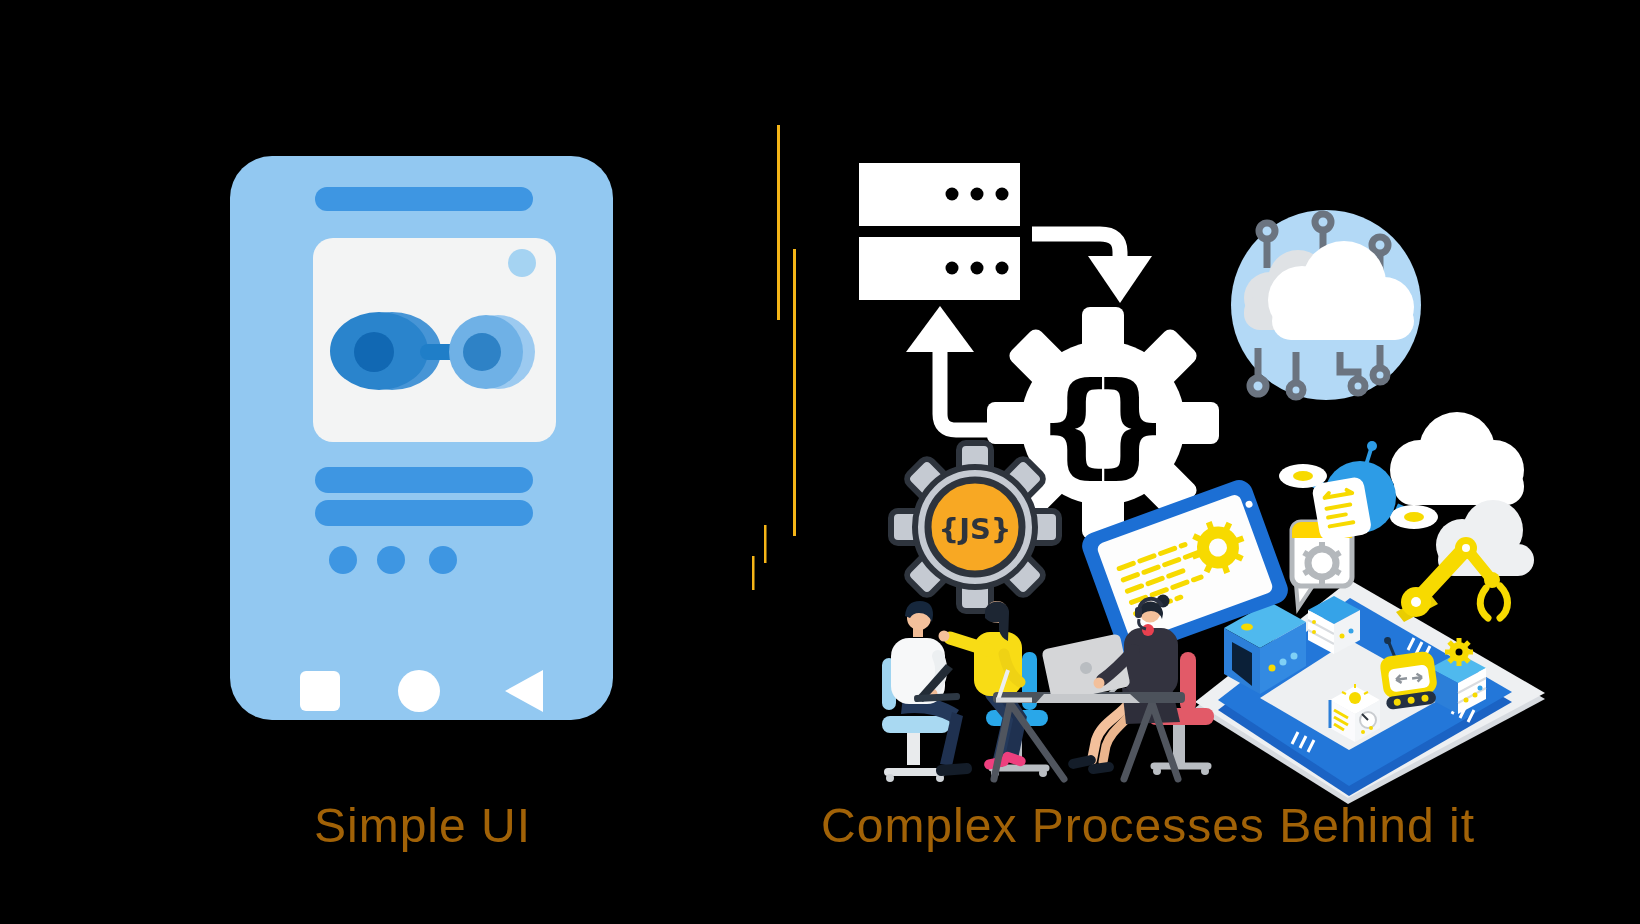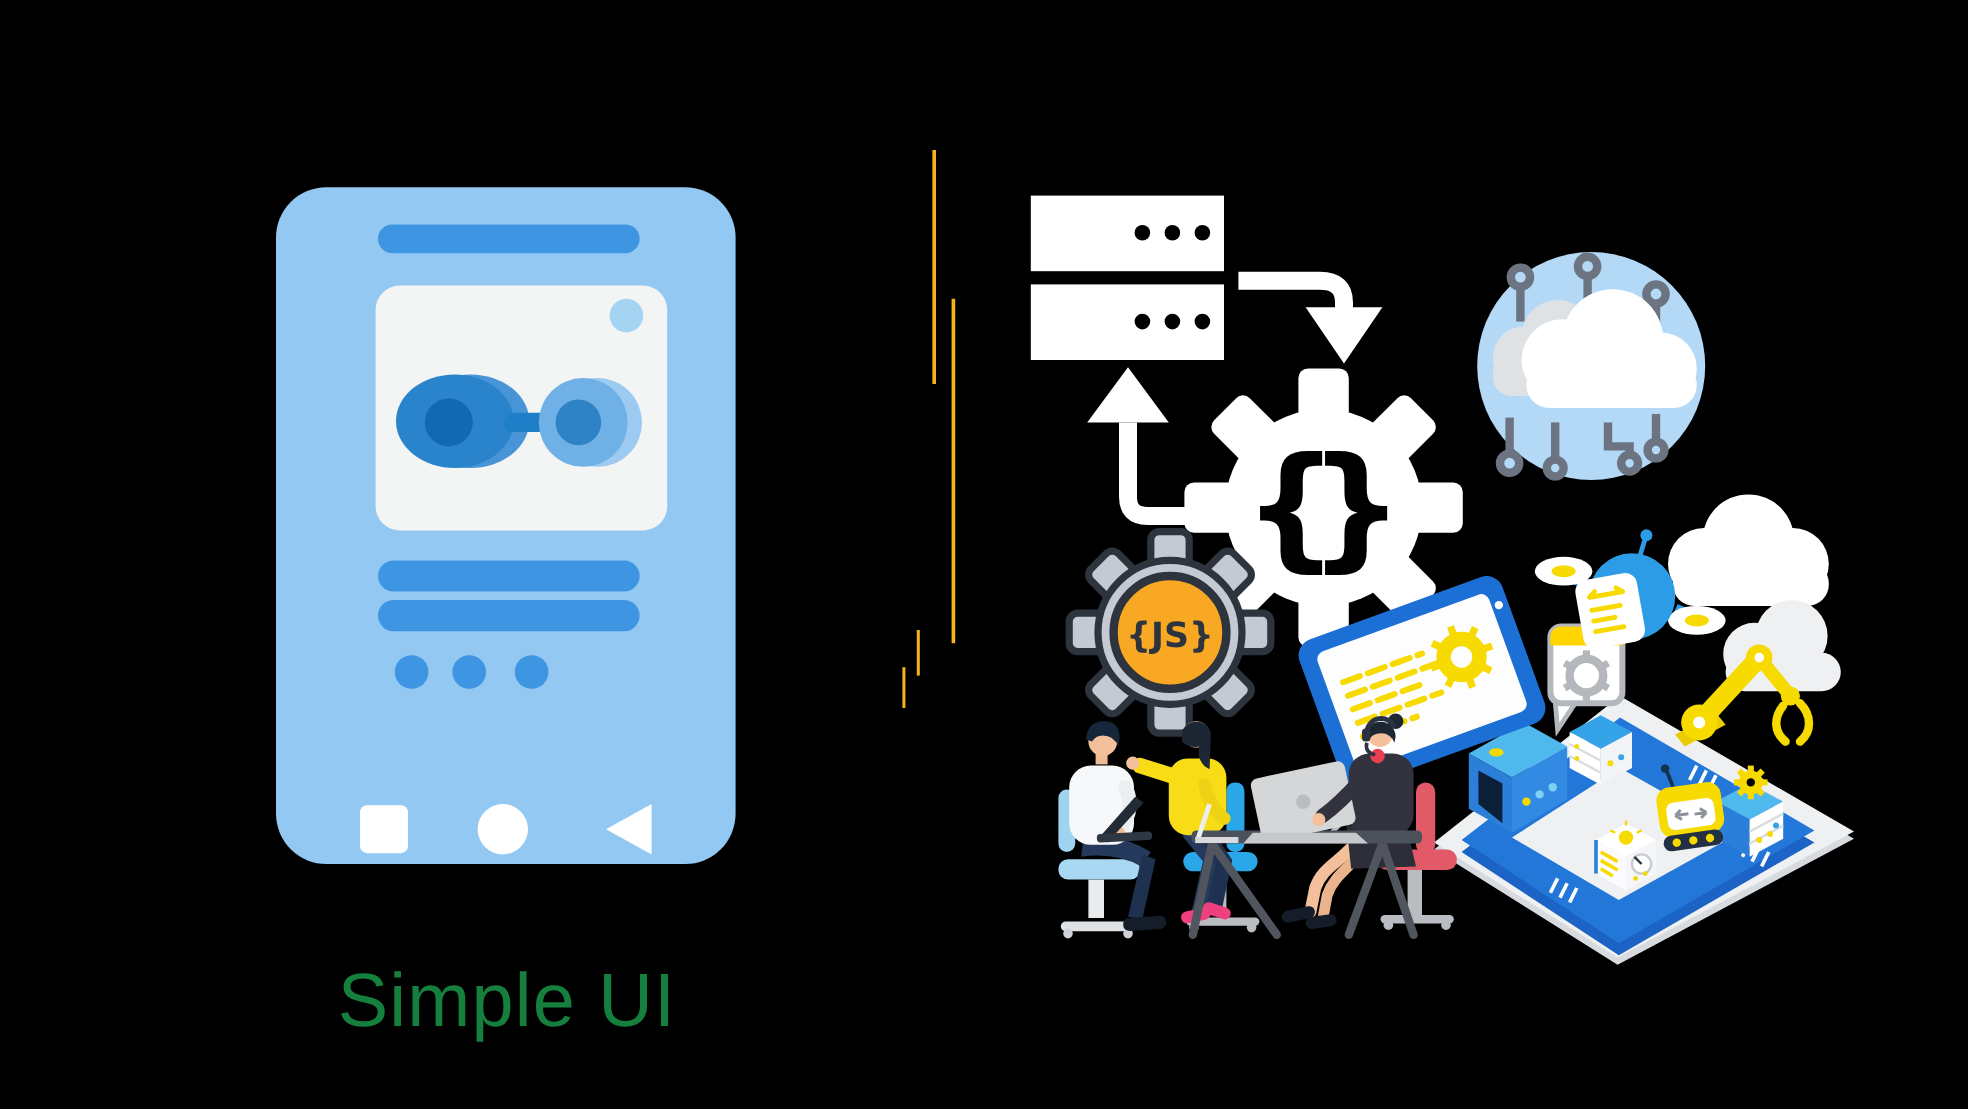--- a/index.html
+++ b/index.html
@@ -1,19 +1,19 @@
 <!DOCTYPE html>
 <html><head>
 <meta charset="utf-8">
 <style>
   html,body{margin:0;padding:0;background:#000;}
   .stage{position:relative;width:1640px;height:924px;background:#000;overflow:hidden;
          font-family:"Liberation Sans",sans-serif;}
   .stage svg{position:absolute;left:0;top:0;}
-  .caption{position:absolute;text-align:center;color:#15803d;font-size:63px;
+  .caption{position:absolute;text-align:center;color:#a16207;font-size:48px;
            letter-spacing:1px;font-weight:400;}
   .caption-left{left:230px;width:385px;top:798px;}
   .caption-right{left:818px;width:660px;top:798px;}
   text{font-family:"DejaVu Sans","Liberation Sans",sans-serif;}
 </style>
 </head>
 <body>
 
 <div class="stage">
 <svg width="1640" height="924" viewBox="0 0 1640 924">
@@ -405,13 +405,14 @@
     </g>
     <g fill="#ffffff">
       <rect x="300" y="671" width="40" height="40" rx="6"></rect>
       <circle cx="419" cy="691" r="21"></circle>
       <polygon points="543,670 543,712 505,691"></polygon>
     </g>
   </g>
 </svg>
 
 <div class="caption caption-left">Simple UI</div>
+<div class="caption caption-right">Complex Processes Behind it</div>
 </div>
 
 </body></html>

